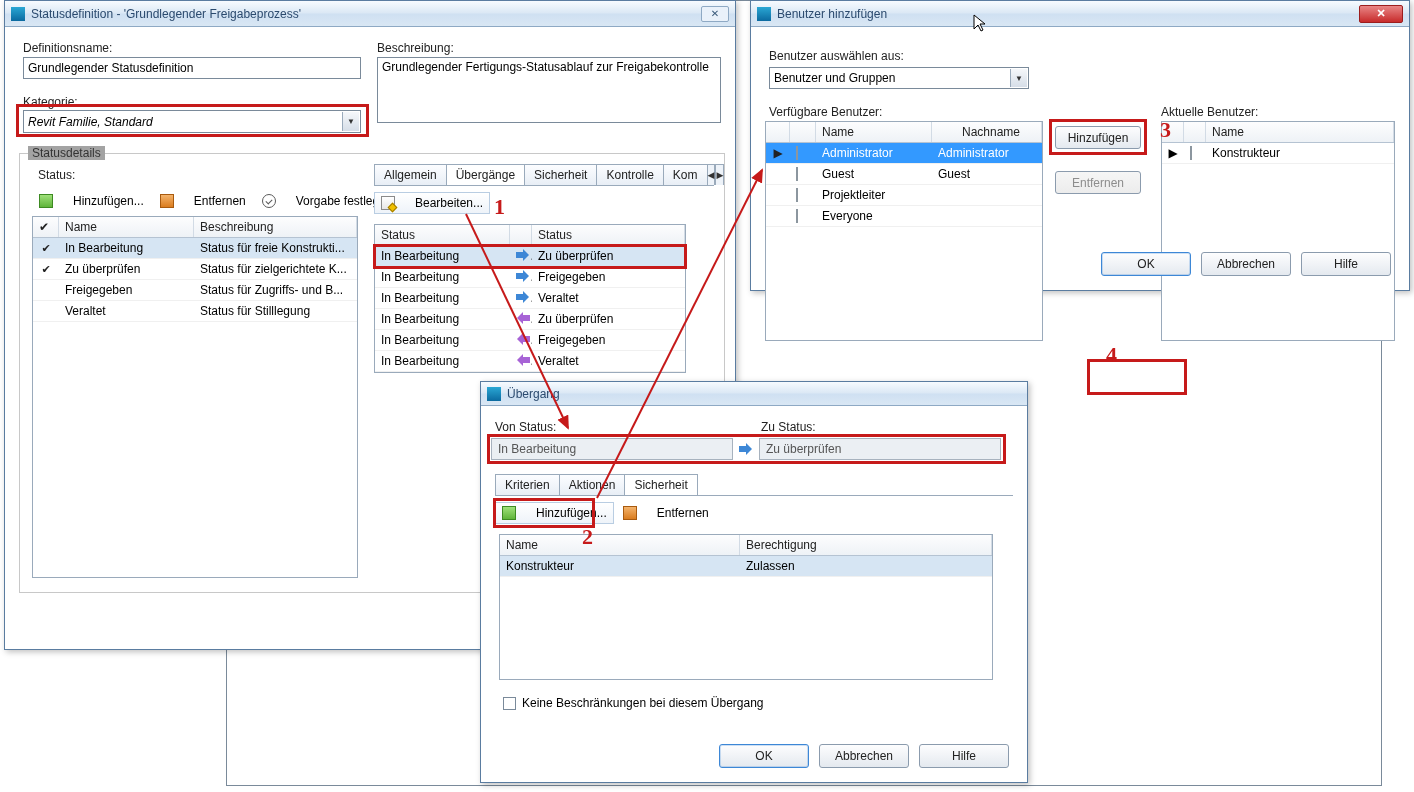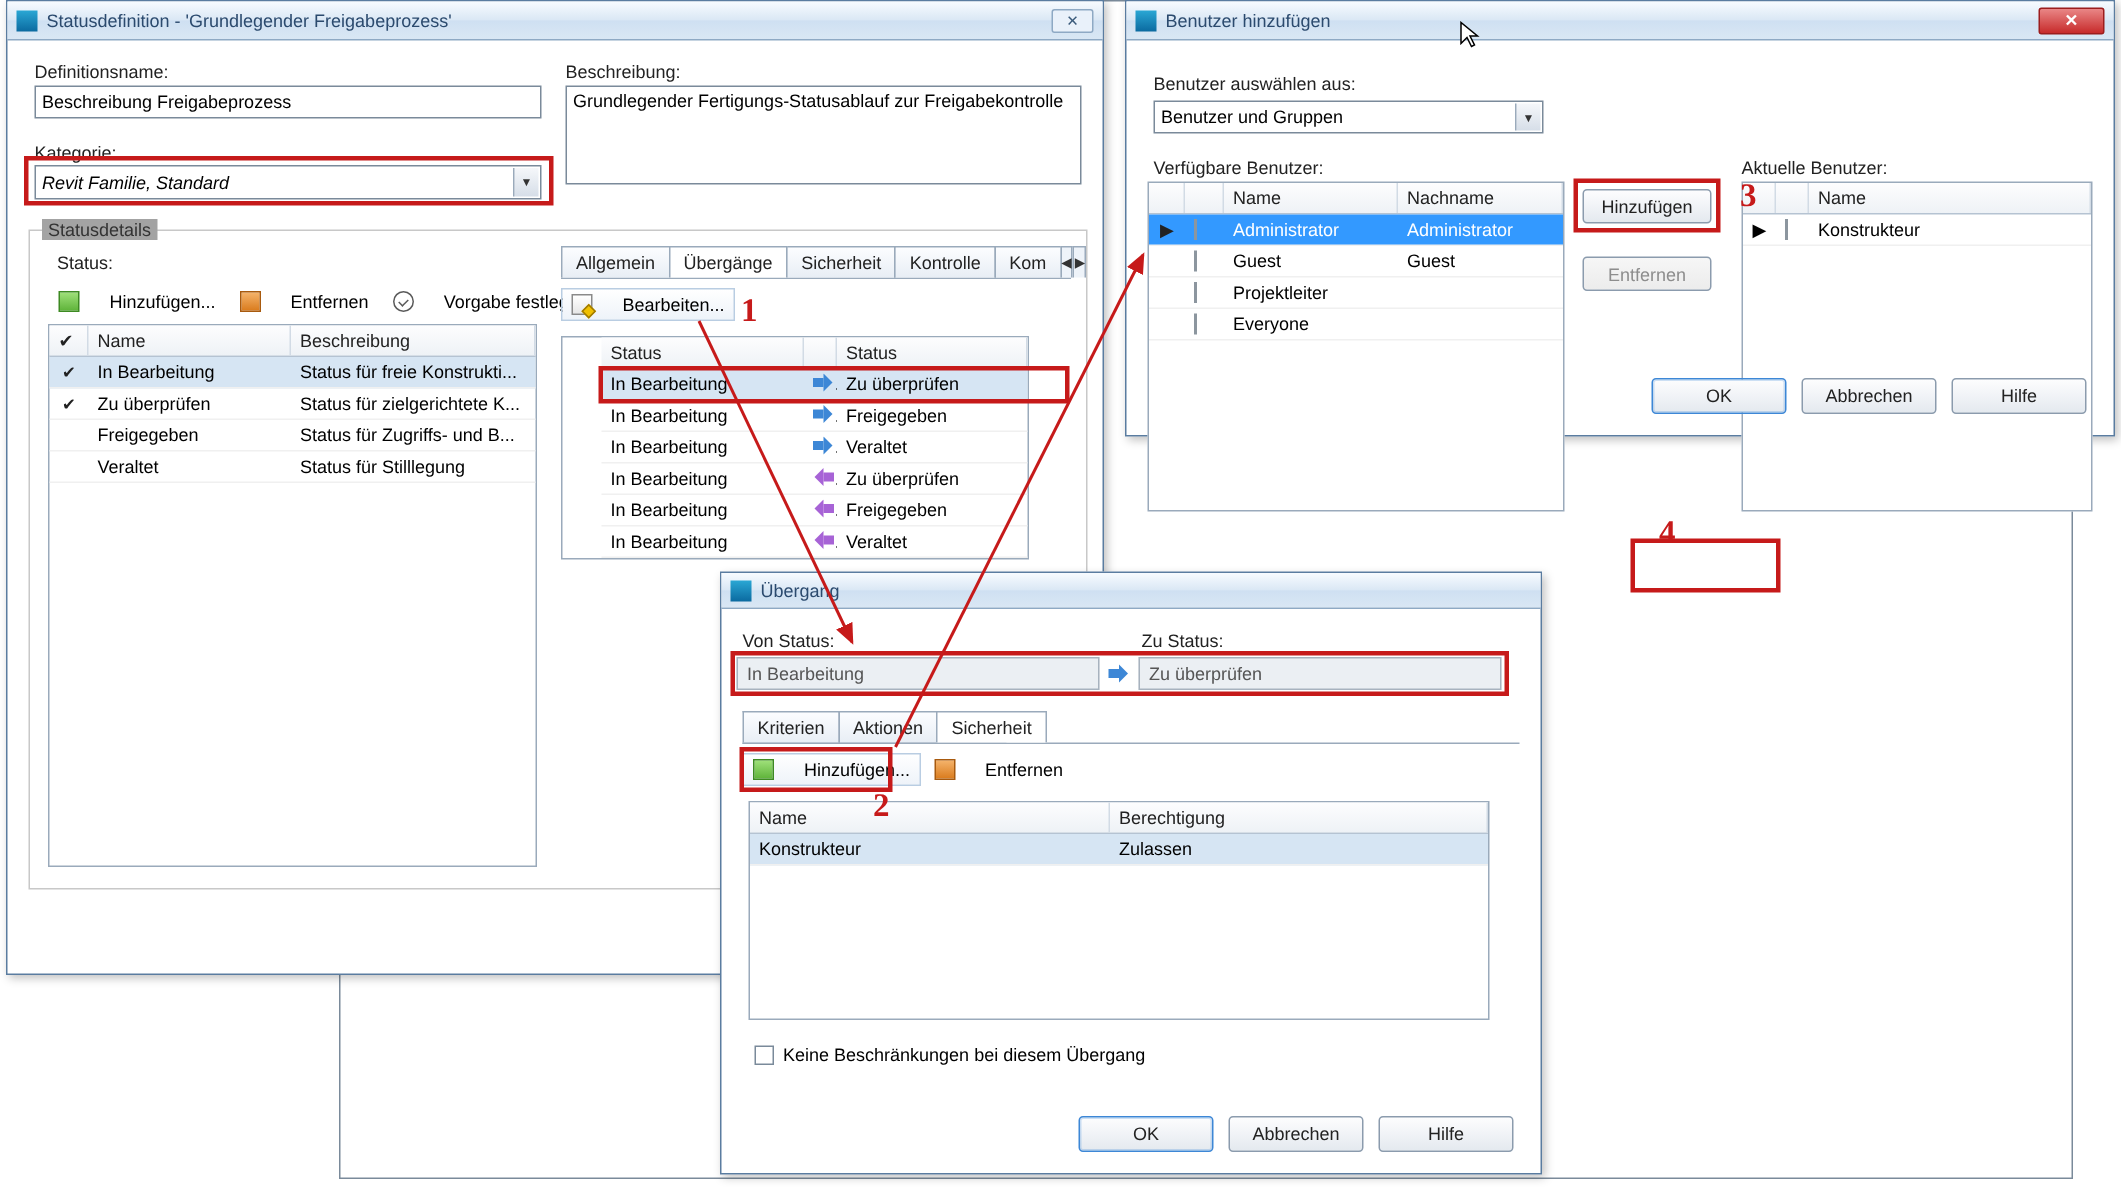--- a/index.html
+++ b/index.html
@@ -75,21 +75,21 @@
 
 <div class="dialog" style="left:4px;top:0;width:732px;height:650px;">
   <div class="titlebar">
     <span class="tb-icon"></span>
     <span class="tb-title">Statusdefinition - 'Grundlegender Freigabeprozess'</span>
     <span class="tb-close2">✕</span>
   </div>
 
   <div class="label" style="position:absolute;left:18px;top:40px;">Definitionsname:</div>
   <div class="input" style="position:absolute;left:18px;top:56px;width:338px;">
-    <span>Beschreibung Freigabeprozess</span>
+    <span>Grundlegender Statusdefinition</span>
   </div>
 
   <div class="label" style="position:absolute;left:372px;top:40px;">Beschreibung:</div>
   <div class="input" style="position:absolute;left:372px;top:56px;width:344px;height:66px;align-items:flex-start;">
     <span>Grundlegender Fertigungs-Statusablauf zur Freigabekontrolle</span>
   </div>
 
   <div class="label" style="position:absolute;left:18px;top:94px;">Kategorie:</div>
   <div class="combo" style="position:absolute;left:18px;top:109px;width:338px;height:23px;font-size:14px;font-style:italic;">
     <span>Revit Familie, Standard</span>
@@ -158,21 +158,21 @@
         <div class="scroll">▶</div>
       </div>
 
       <div style="margin-top:6px;">
         <span class="tbtn" style="border:1px solid #b9cde2;background:linear-gradient(#fff,#eef3f9);">
           <span class="ico ico-edit"></span>
           <span>Bearbeiten...</span>
         </span>
       </div>
 
-      <div class="grid" style="margin-top:10px;width:312px;padding-left:26px;">
+      <div class="grid" style="margin-top:10px;width:312px;">
         <div class="hd">
           <div class="col" style="width:135px;">Status</div>
           <div class="col" style="width:22px;"></div>
           <div class="col" style="flex:1;">Status</div>
         </div>
         <div id="trans-rows" style="position: relative;">
             <div class="row sel">
               <div class="cell" style="width:135px;">In Bearbeitung</div>
               <div class="cell" style="width:22px;"><span class="arrow-blue"></span></div>
               <div class="cell" style="flex:1;">Zu überprüfen</div>
@@ -290,21 +290,21 @@
   </div>
 
   <div class="label" style="position:absolute;left:18px;top:104px;">Verfügbare Benutzer:</div>
   <div class="label" style="position:absolute;left:410px;top:104px;">Aktuelle Benutzer:</div>
 
   <div class="grid" style="position:absolute;left:14px;top:120px;width:278px;height:220px;">
     <div class="hd">
       <div class="col" style="width:24px;"></div>
       <div class="col" style="width:26px;"></div>
       <div class="col" style="width:116px;">Name</div>
-      <div class="col" style="flex:1;">Nachname</div>
+      <div class="col" style="flex:1;margin-left:24px;">Nachname</div>
     </div>
     <div id="avail-rows">
         <div class="row selblue">
           <div class="cell" style="width:24px;text-align:center;color:#222;">▶</div>
           <div class="cell" style="width:26px;"><span class="ico-user"></span></div>
           <div class="cell" style="width:116px;">Administrator</div>
           <div class="cell" style="flex:1;">Administrator</div>
         </div>
         <div class="row">
           <div class="cell" style="width:24px;text-align:center;color:#222;"></div>

